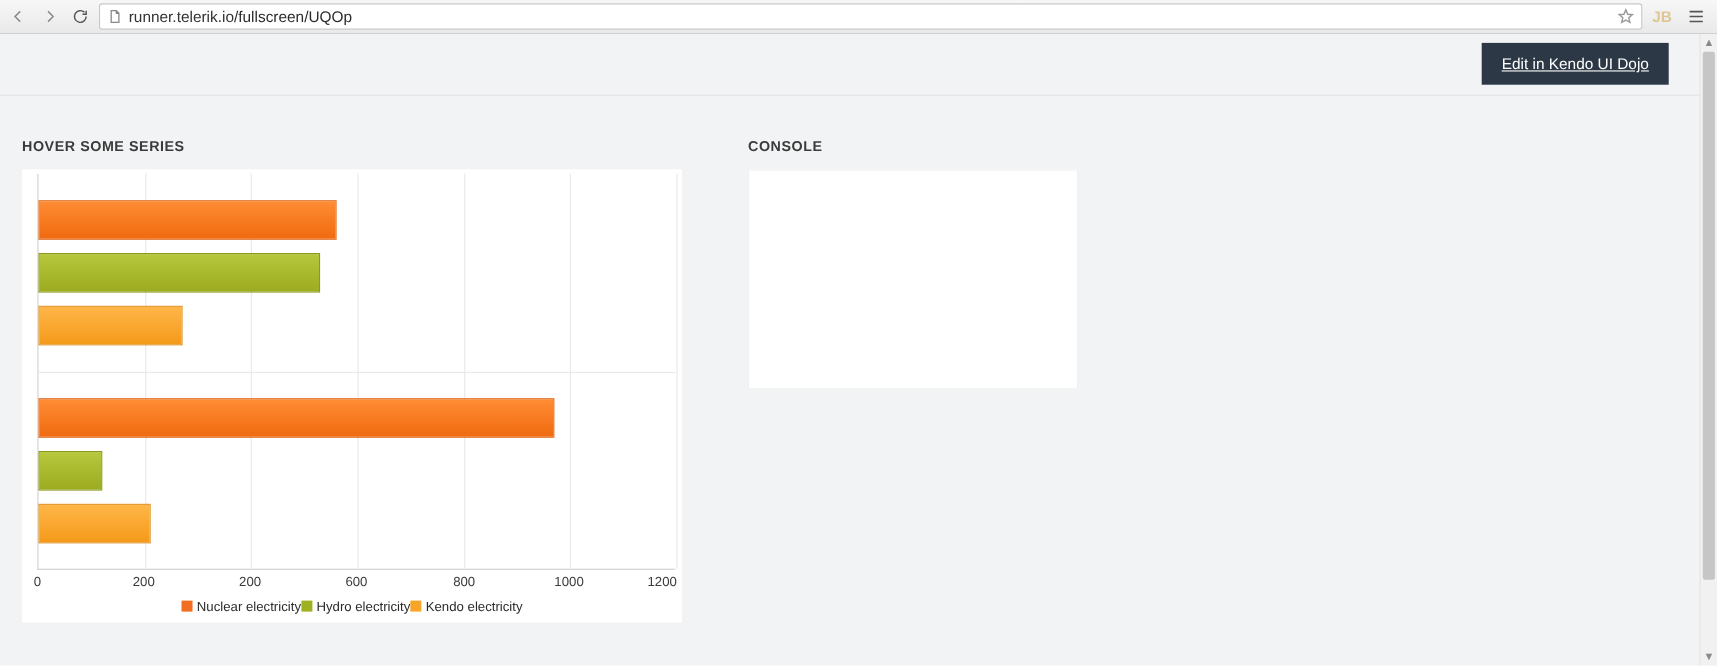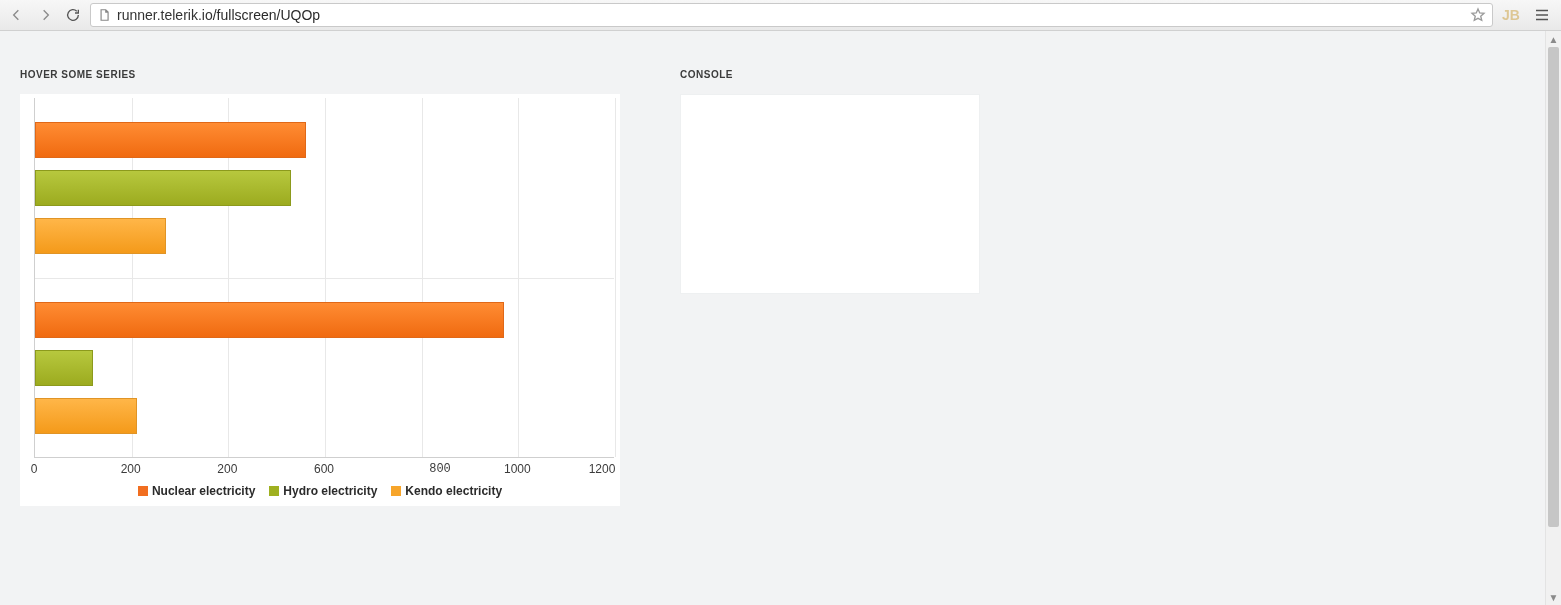--- a/index.html
+++ b/index.html
@@ -110,21 +110,21 @@
   }
 
   .content {
     margin-right: 16px;
     padding: 38px 20px 20px 20px;
     display: flex;
     gap: 40px;
     background: #f2f3f4;
   }
   .panel-header {
-    font-size: 10px;
+    font-size: 13px;
     letter-spacing: .5px;
     color: #3b3b3b;
     font-weight: bold;
     margin-bottom: 14px;
   }
   .chart-panel { width: 620px; }
   .console-panel { width: 300px; }
   .console-box {
     width: 300px; height: 200px;
     background: #fff;
@@ -184,27 +184,25 @@
     position: absolute;
     top: 4px;
     font-size: 12px;
     color: #3b3b3b;
     transform: translateX(-50%);
     white-space: nowrap;
   }
 
   .legend {
     display: flex;
-    gap: 14px;
     justify-content: center;
     align-items: flex-start;
     font-size: 12px;
     color: #2b2b2b;
     margin-top: 6px;
-    font-weight: bold;
   }
   .legend .swatch {
     width: 10px; height: 10px;
     display: inline-block;
     margin-right: 4px;
   }
   .swatch.nuclear { background: #f16e20; }
   .swatch.hydro   { background: #9fb020; }
   .swatch.wind    { background: #f7a52a; }
   .legend-item { display:flex; align-items:center; cursor:pointer; }
@@ -248,20 +246,25 @@
   </div>
   <div class="hamburger">
     <svg viewBox="0 0 24 24">
         <path stroke="currentColor" stroke-width="2" d="M4 6h16M4 12h16M4 18h16"></path>
       </svg>
   </div>
 </div>
 
 <div class="viewport">
 
+  <div class="top-strip">
+    <div class="dojo-btn">
+      <span>Edit in Kendo UI Dojo</span>
+    </div>
+  </div>
 
   <div class="content">
 
     <div class="chart-panel">
       <div class="panel-header">HOVER SOME SERIES</div>
 
       <div class="chart-box">
         <div class="plot-area" id="plot">
             <div class="grid-v" style="left: 96.6667px;"></div>
             <div class="grid-v" style="left: 193.333px;"></div>
@@ -275,21 +278,21 @@
             <div class="cat-sep" style="top: 180px;"></div>
             <div class="bar nuclear" style="top: 204px; width: 468.833px;"></div>
             <div class="bar hydro" style="top: 252px; width: 58px;"></div>
             <div class="bar wind" style="top: 300px; width: 101.5px;"></div>
           </div>
         <div class="x-axis" id="xaxis">
             <div class="x-tick-label" style="left: 0px;">0</div>
             <div class="x-tick-label" style="left: 96.6667px;">200</div>
             <div class="x-tick-label" style="left: 193.333px;">200</div>
             <div class="x-tick-label" style="left: 290px; text-align: center;">600</div>
-            <div class="x-tick-label" style="left: 406px; font-family: Liberation Mono, monospace;">800</div>
+            <div class="x-tick-label" style="left: 388px;">800</div>
             <div class="x-tick-label" style="left: 483.333px;">1000</div>
             <div class="x-tick-label" style="left: 568px;">1200</div>
           </div>
         <div class="legend">
           <span class="legend-item">
             <span class="swatch nuclear"></span>
             <span>Nuclear electricity</span>
           </span>
           <span class="legend-item">
             <span class="swatch hydro"></span>

